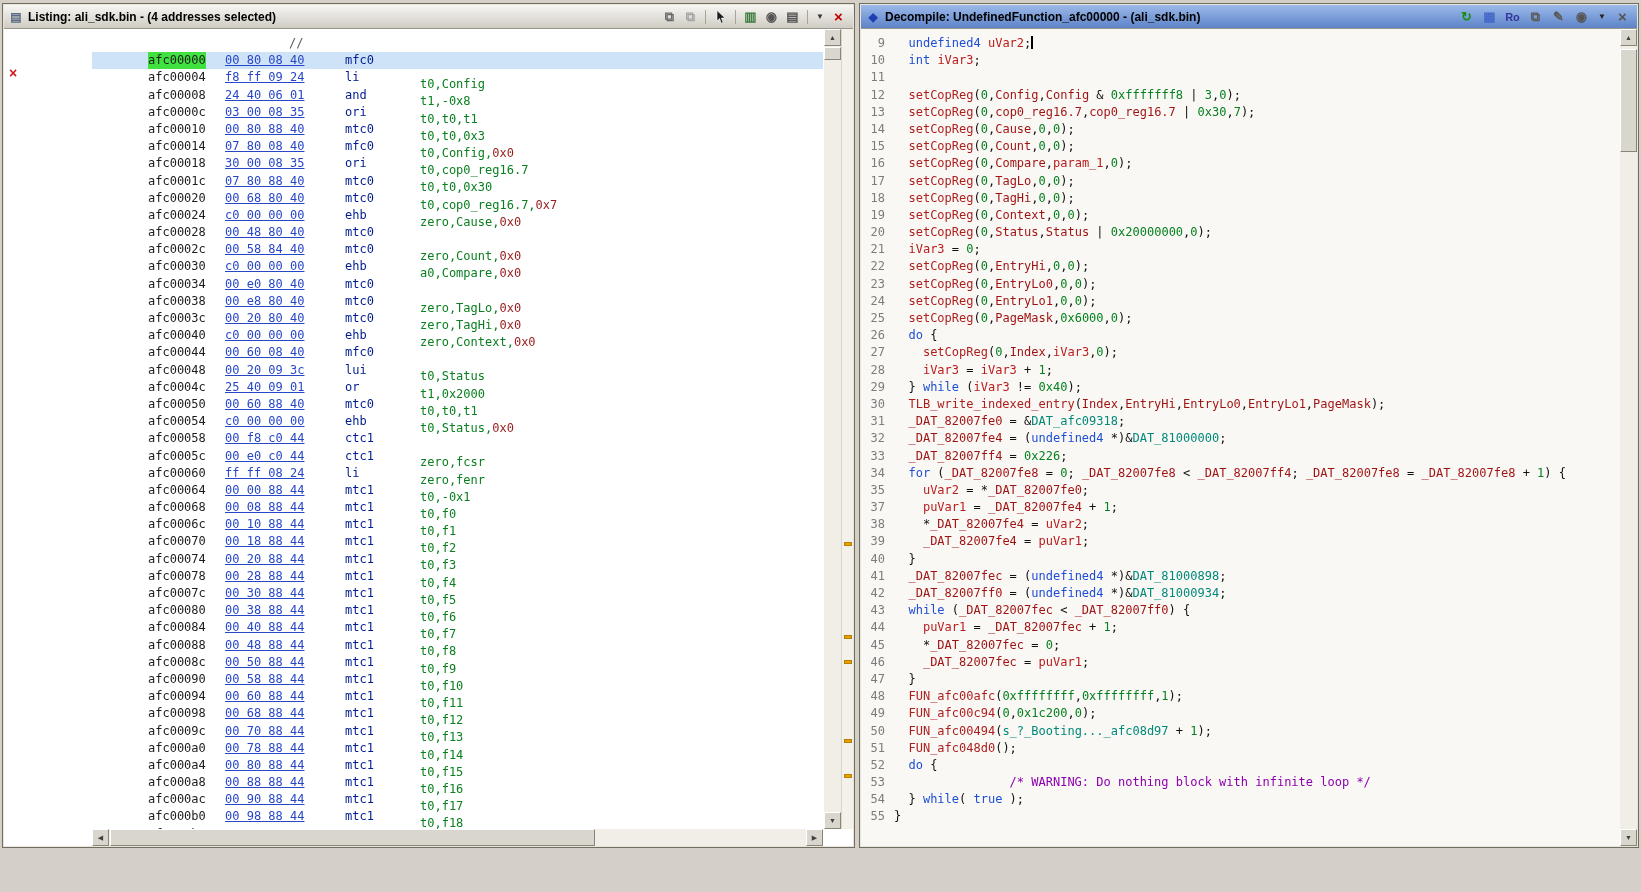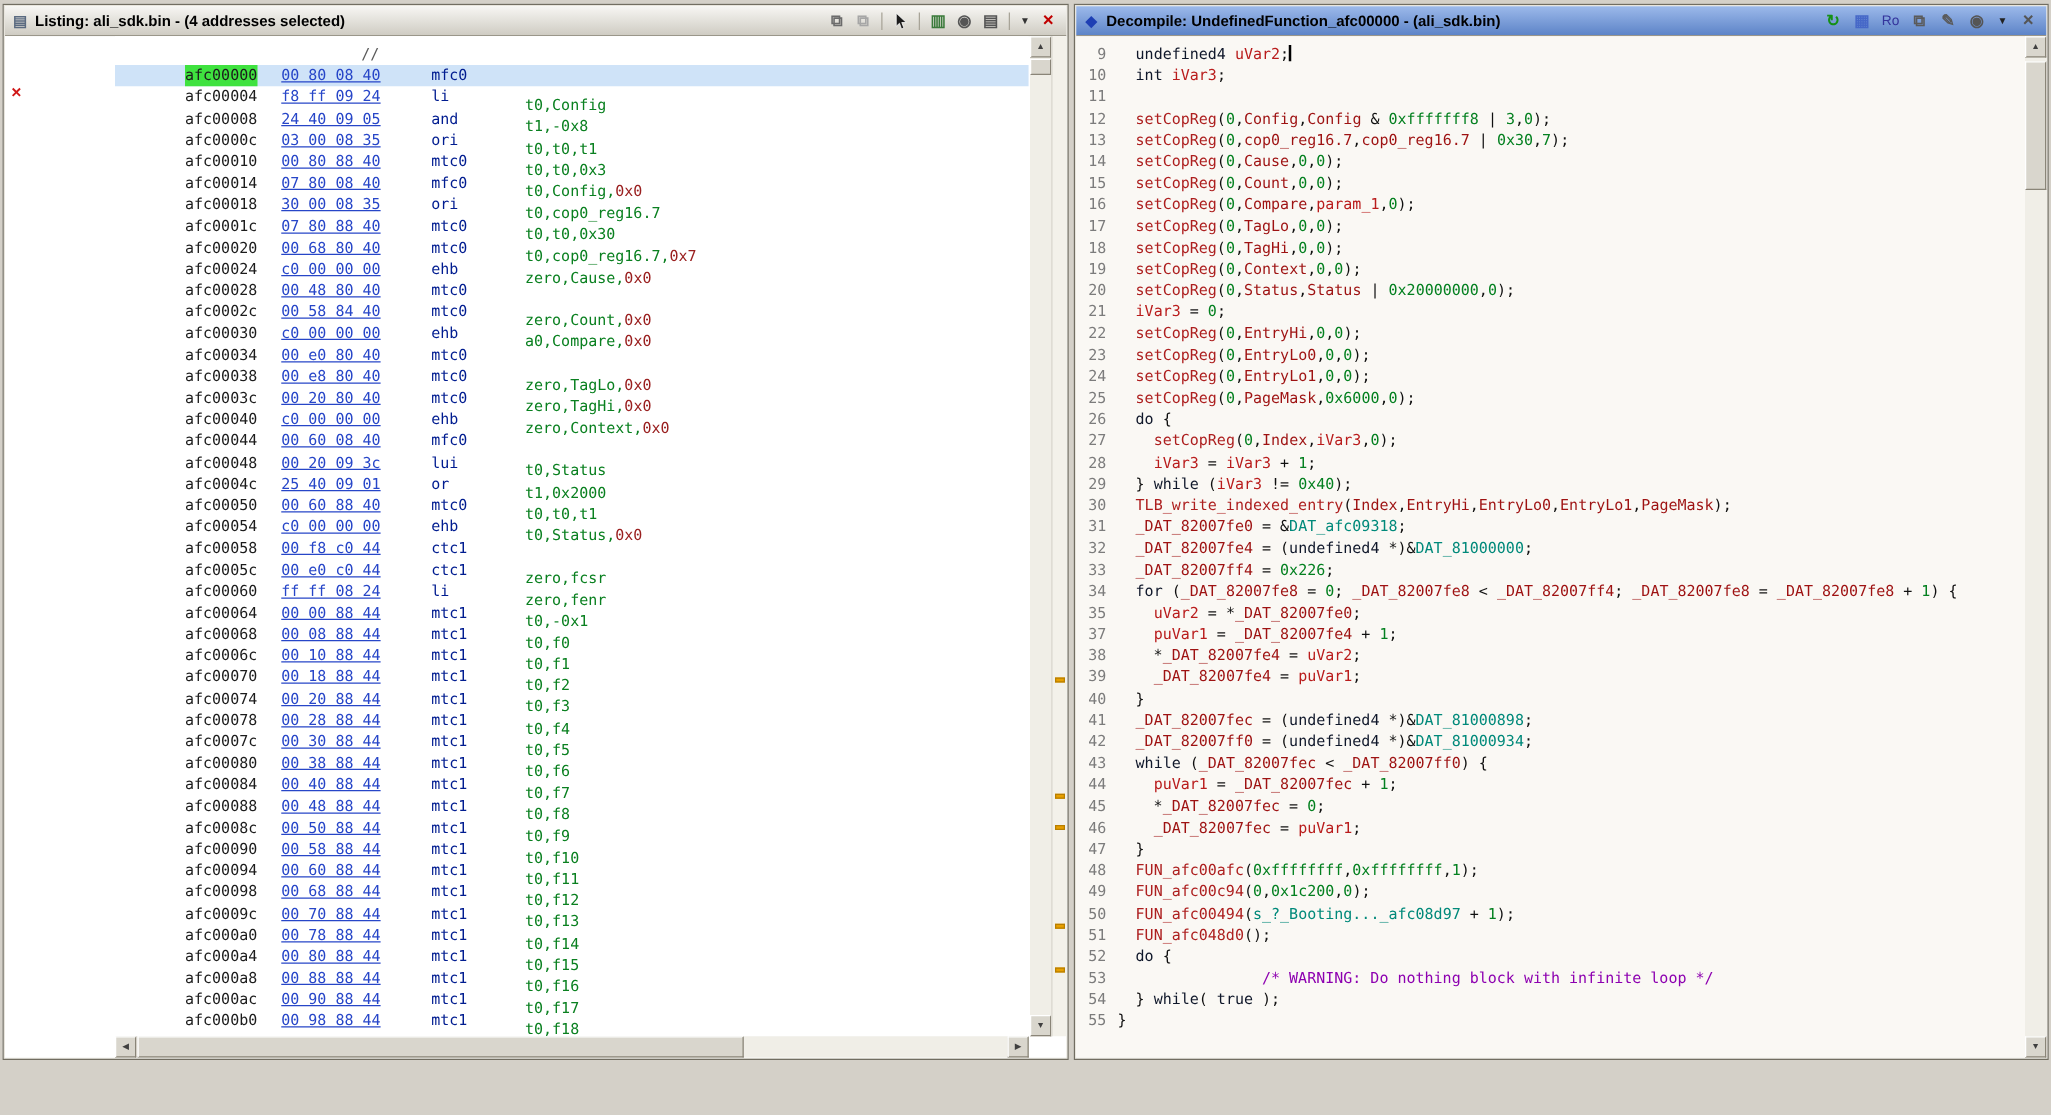--- a/index.html
+++ b/index.html
@@ -30,21 +30,21 @@
   .win-icon { font-size:12px; width:14px; text-align:center; }
   .title-text { white-space:nowrap; }
   .tb-spacer { flex:1; }
   .tb-icon {
     font-size:13px; width:19px; height:18px; line-height:18px;
     text-align:center; color:#555; display:inline-block;
   }
   .tb-icon.small { font-size:8px; width:14px; }
   .tb-icon.close-red { color:#c00000; font-weight:bold; font-size:15px; }
   .tb-icon.close { font-weight:bold; font-size:15px; }
-  .tb-icon.ro { font-size:11px; font-weight:normal; }
+  .tb-icon.ro { font-size:11px; font-weight:bold; }
   .tb-icon.cursor svg { vertical-align:middle; }
   .sep { width:1px; height:14px; background:#a8a498; display:inline-block; margin:0 3px; }
 
   .pbody { position:absolute; left:1px; right:1px; top:25px; bottom:1px; background:#ffffff; }
 
   
   .bookmark-margin { position:absolute; left:0; top:0; width:20px; bottom:17px; background:#fff; }
   .red-x { position:absolute; left:5px; top:37px; color:#d01818; font-weight:bold; font-size:14px; line-height:14px; }
   .listing-rows {
     position:absolute; left:88px; top:0; right:30px; bottom:17px;
@@ -91,21 +91,21 @@
   .rpanel .pbody { background:#faf8f4; }
   .decomp-lines {
     position:absolute; left:0; top:0; right:17px; bottom:0;
     overflow:hidden; padding:6px 0 0 4px;
   }
   .dline {
     height:17.2px; line-height:17.2px; white-space:pre;
     font-family:"DejaVu Sans Mono", monospace; font-size:12px; color:#000;
   }
   .lnum { display:inline-block; width:20px; text-align:right; color:#7c7c7c; margin-right:9px; }
-  .dt-k  { color:#0f172a;text-align:right; }
+  .dt-k  { color:#1d4ed8;text-align:right; }
   .dt-v  { color:#b91c1c; }
   .dt-f  { color:#ad1f1f; }
   .dt-g  { color:#9e1212; }
   .dt-l  { color:#00897a; }
   .dt-c  { color:#048020; }
   .dt-p  { color:#101010; }
   .dt-cm { color:#8d00b0;text-align:center; }
   .caret { display:inline-block; width:2px; height:13px; background:#000; vertical-align:-2px; }
 </style>
 </head>
@@ -133,21 +133,21 @@
       </span>
   </div>
   <div class="pbody">
     <div class="bookmark-margin">
       <span class="red-x">×</span>
     </div>
     <div class="listing-rows">
         <div class="lrow"><span class="c-comment">//</span></div>
         <div class="lrow sel"><span class="c-addr addr-sel">afc00000</span><span class="c-bytes">00 80 08 40</span><span class="c-mn">mfc0</span><span class="c-op"><span class="lt-g">t0,Config</span></span></div>
         <div class="lrow"><span class="c-addr">afc00004</span><span class="c-bytes">f8 ff 09 24</span><span class="c-mn">li</span><span class="c-op"><span class="lt-g">t1,-0x8</span></span></div>
-        <div class="lrow"><span class="c-addr">afc00008</span><span class="c-bytes">24 40 09 05</span><span class="c-mn">and</span><span class="c-op"><span class="lt-g">t0,t0,t1</span></span></div>
+        <div class="lrow"><span class="c-addr">afc00008</span><span class="c-bytes">24 40 06 01</span><span class="c-mn">and</span><span class="c-op"><span class="lt-g">t0,t0,t1</span></span></div>
         <div class="lrow"><span class="c-addr">afc0000c</span><span class="c-bytes">03 00 08 35</span><span class="c-mn">ori</span><span class="c-op"><span class="lt-g">t0,t0,0x3</span></span></div>
         <div class="lrow"><span class="c-addr">afc00010</span><span class="c-bytes">00 80 88 40</span><span class="c-mn">mtc0</span><span class="c-op"><span class="lt-g">t0,Config,</span><span class="lt-m">0x0</span></span></div>
         <div class="lrow"><span class="c-addr">afc00014</span><span class="c-bytes">07 80 08 40</span><span class="c-mn">mfc0</span><span class="c-op"><span class="lt-g">t0,cop0_reg16.7</span></span></div>
         <div class="lrow"><span class="c-addr">afc00018</span><span class="c-bytes">30 00 08 35</span><span class="c-mn">ori</span><span class="c-op"><span class="lt-g">t0,t0,0x30</span></span></div>
         <div class="lrow"><span class="c-addr">afc0001c</span><span class="c-bytes">07 80 88 40</span><span class="c-mn">mtc0</span><span class="c-op"><span class="lt-g">t0,cop0_reg16.7,</span><span class="lt-m">0x7</span></span></div>
         <div class="lrow"><span class="c-addr">afc00020</span><span class="c-bytes">00 68 80 40</span><span class="c-mn">mtc0</span><span class="c-op"><span class="lt-g">zero,Cause,</span><span class="lt-m">0x0</span></span></div>
         <div class="lrow"><span class="c-addr">afc00024</span><span class="c-bytes">c0 00 00 00</span><span class="c-mn">ehb</span><span class="c-op"></span></div>
         <div class="lrow"><span class="c-addr">afc00028</span><span class="c-bytes">00 48 80 40</span><span class="c-mn">mtc0</span><span class="c-op"><span class="lt-g">zero,Count,</span><span class="lt-m">0x0</span></span></div>
         <div class="lrow"><span class="c-addr">afc0002c</span><span class="c-bytes">00 58 84 40</span><span class="c-mn">mtc0</span><span class="c-op"><span class="lt-g">a0,Compare,</span><span class="lt-m">0x0</span></span></div>
         <div class="lrow"><span class="c-addr">afc00030</span><span class="c-bytes">c0 00 00 00</span><span class="c-mn">ehb</span><span class="c-op"></span></div>

